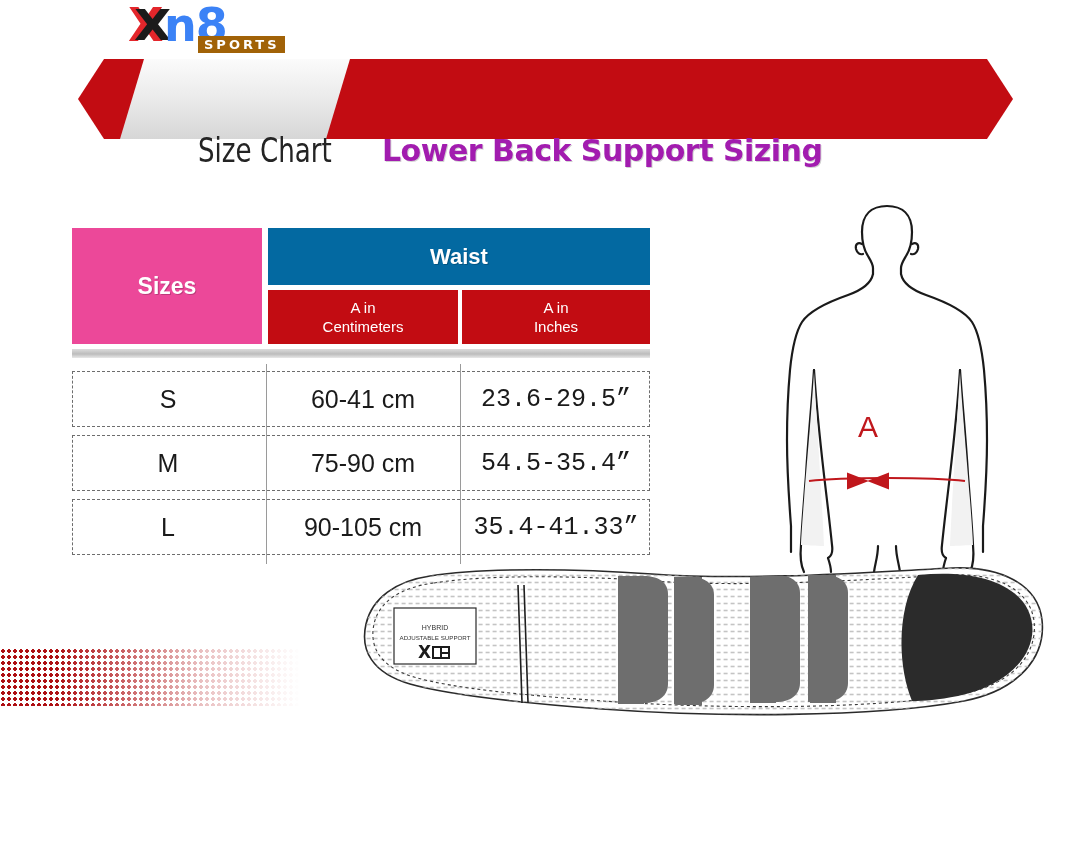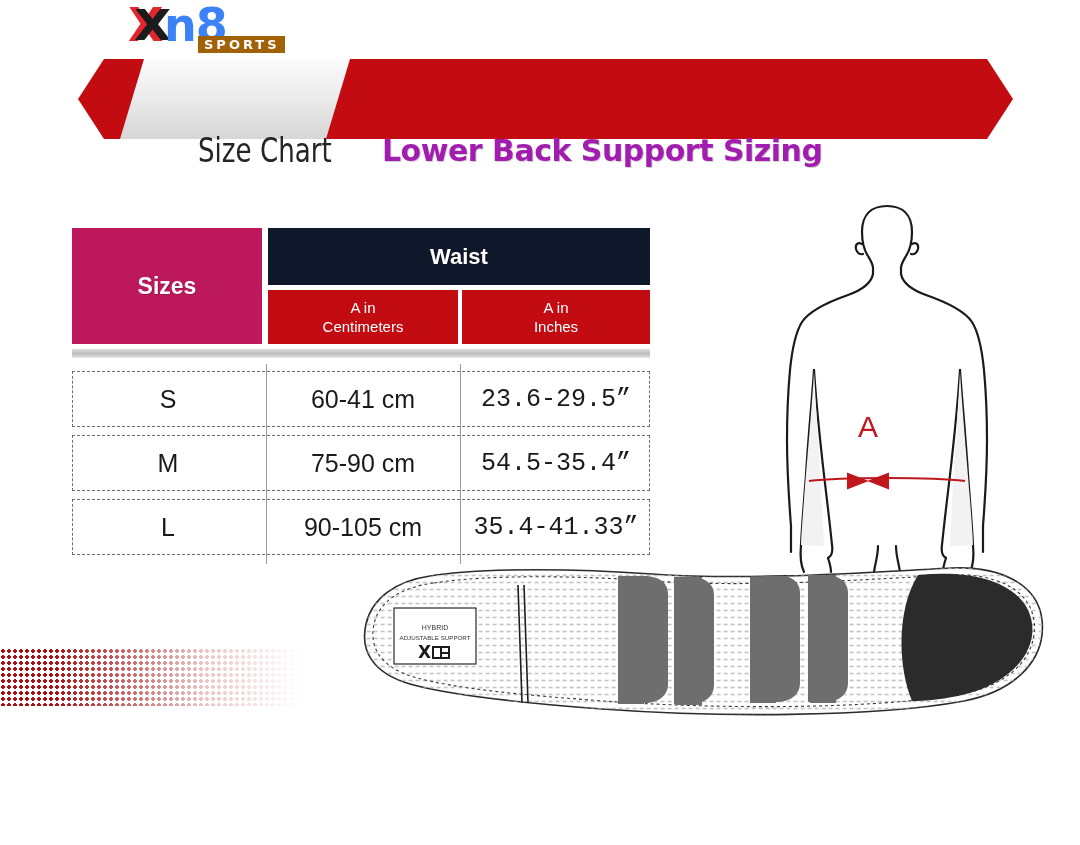--- a/index.html
+++ b/index.html
@@ -56,27 +56,27 @@
     font-family:"DejaVu Sans","Liberation Sans",sans-serif;
     font-size:30px;line-height:48px;color:#a21caf;font-weight:bold;
     letter-spacing:-0.5px;white-space:nowrap;
     text-shadow:1px 1px 0 rgba(0,0,0,0.18);
   }
 
   
   .tbl{position:absolute;left:72px;top:228px;width:578px;}
   .thead{position:relative;height:119px;}
   .th-sizes{
-    position:absolute;left:0;top:0;width:190px;height:116px;background:#be185d;
+    position:absolute;left:0;top:0;width:190px;height:116px;background:#ec4899;
     color:#fff;font-size:23px;font-weight:bold;
     display:flex;align-items:center;justify-content:center;
     text-shadow:1px 1px 0 rgba(0,0,0,0.2);
   }
   .th-waist{
-    position:absolute;left:196px;top:0;width:382px;height:57px;background:#0f172a;
+    position:absolute;left:196px;top:0;width:382px;height:57px;background:#0369a1;
     color:#fff;font-size:22px;font-weight:bold;
     display:flex;align-items:center;justify-content:center;
     text-shadow:1px 1px 0 rgba(0,0,0,0.2);
   }
   .th-cm{
     position:absolute;left:196px;top:62px;width:190px;height:54px;background:#C20C12;
     color:#fff;font-size:15px;line-height:19px;text-align:center;
     display:flex;align-items:center;justify-content:center;
   }
   .th-in{

